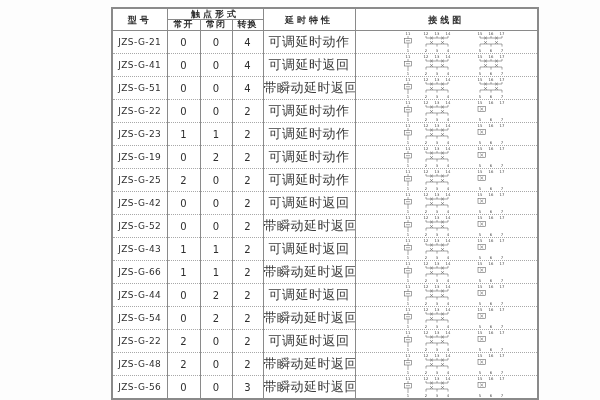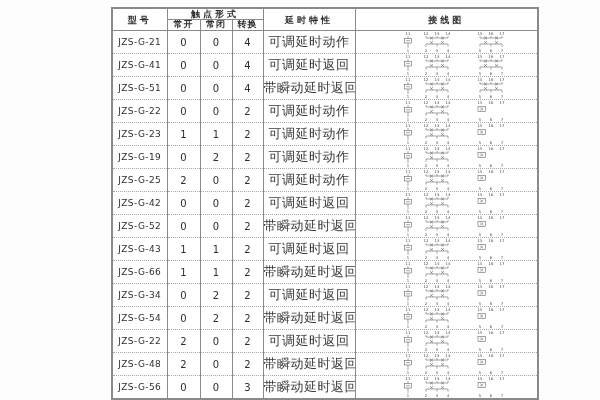--- a/index.html
+++ b/index.html
@@ -635,21 +635,21 @@
               <rect x="78" y="6.4" width="7.5" height="5.2" class="dr"></rect>
               <line x1="80.2" y1="7.6" x2="83.2" y2="10.4" class="dl"></line>
               <line x1="80.2" y1="10.4" x2="83.2" y2="7.6" class="dl"></line>
               <text x="80" y="21" class="dt" text-anchor="middle">5</text>
               <text x="91" y="21" class="dt" text-anchor="middle">6</text>
               <text x="102" y="21" class="dt" text-anchor="middle">7</text>
             </svg>
     </td>
   </tr>
         <tr>
-    <td class="model">JZS-G-34</td>
+    <td class="model">JZS-G-44</td>
     <td class="num">0</td>
     <td class="num">2</td>
     <td class="num">2</td>
     <td class="delay">可调延时返回</td>
     <td class="diagram">
       <svg viewBox="0 0 120 22" width="120" height="22" xmlns="http://www.w3.org/2000/svg">
               <text x="8" y="4.2" class="dt" text-anchor="middle">11</text>
               <line x1="8" y1="5" x2="8" y2="7.5" class="dl"></line>
               <rect x="4.5" y="7.5" width="7" height="4.5" class="dr"></rect>
               <line x1="6" y1="9.7" x2="10" y2="9.7" class="dl"></line>

